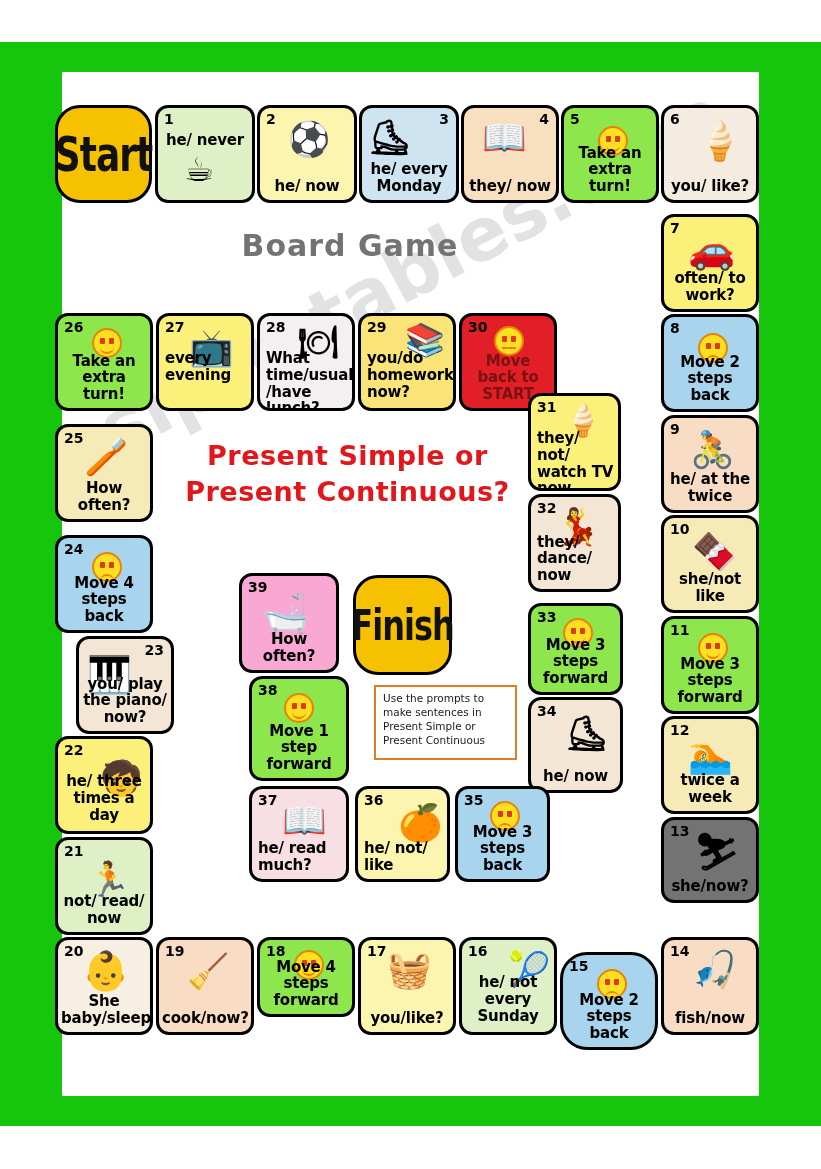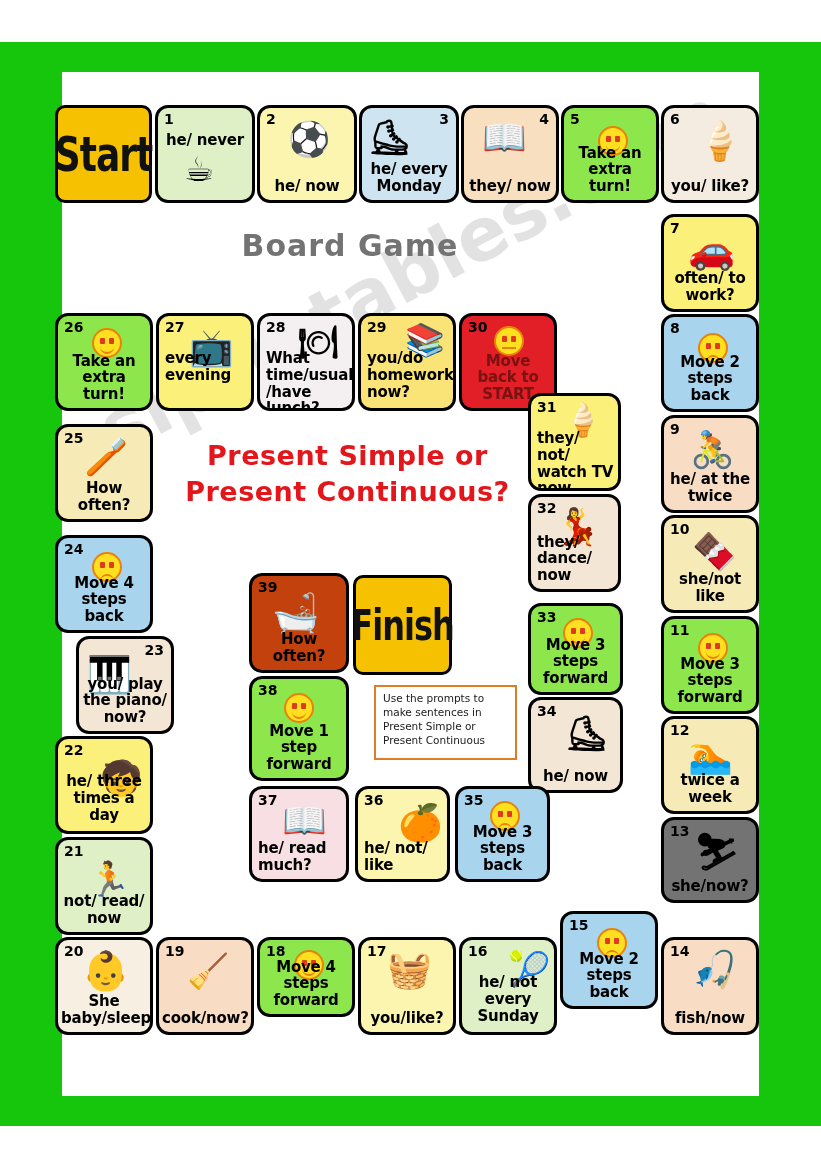--- a/index.html
+++ b/index.html
@@ -68,21 +68,21 @@
   .smiley i.l{left:6px;} .smiley i.r{right:6px;}
   .smiley u{
     position:absolute;left:6px;right:6px;top:14px;height:8px;
     border-bottom:2.5px solid #e8820a;border-radius:0 0 12px 12px;text-decoration:none;
   }
   .smiley.sad u{top:20px;height:7px;border-bottom:none;border-top:2.5px solid #e8820a;border-radius:12px 12px 0 0;}
   .smiley.flat u{top:19px;height:0;border-bottom:2.5px solid #e8820a;border-radius:0;}
 
   
   .bigtile{
-    position:absolute;box-sizing:border-box;border:3.5px solid #000;border-radius:10px;
+    position:absolute;box-sizing:border-box;border:3.5px solid #000;border-radius:25px;
     background:#f5c100;display:flex;align-items:center;justify-content:center;
   }
   .bigtile span{
     font-family:"DejaVu Sans", sans-serif;
     font-weight:bold;font-size:36px;color:#111;letter-spacing:-1px;
     transform:scaleY(1.35);display:inline-block;
   }
 
   
   .board-game-title{
@@ -216,21 +216,21 @@
       <div class="cell" style="left: 661px; top: 817px; width: 98px; height: 86px; background: #737373;">
         <div class="num tl">13</div>
         <div class="art ic" style="left: 30px; top: 14px; font-size: 36px;">⛷</div>
         <div class="txt bottom">she/now?</div>
       </div>
       <div class="cell" style="left: 661px; top: 937px; width: 98px; height: 98px; background: rgb(248, 221, 196);">
         <div class="num tl">14</div>
         <div class="art ic" style="left: 28px; top: 12px; font-size: 36px;">🎣</div>
         <div class="txt bottom">fish/now</div>
       </div>
-      <div class="cell" style="left: 560px; top: 911px; width: 98px; height: 98px; background: rgb(168, 212, 238);">
+      <div class="cell" style="left: 560px; top: 952px; width: 98px; height: 98px; background: rgb(168, 212, 238); border-radius: 27px;">
         <div class="num tl">15</div>
         <div class="smiley sad" style="left: 34px; top: 14px;">
           <i class="l"></i>
           <i class="r"></i>
           <u></u>
         </div>
         <div class="txt bottom">Move 2 steps back</div>
       </div>
       <div class="cell" style="left: 459px; top: 937px; width: 98px; height: 98px; background: rgb(223, 240, 198);">
         <div class="num tl">16</div>
@@ -368,20 +368,20 @@
       </div>
       <div class="cell" style="left: 249px; top: 676px; width: 100px; height: 105px; background: rgb(140, 230, 76);">
         <div class="num tl">38</div>
         <div class="smiley" style="left: 32px; top: 14px;">
           <i class="l"></i>
           <i class="r"></i>
           <u></u>
         </div>
         <div class="txt bottom">Move 1 step forward</div>
       </div>
-      <div class="cell" style="left: 249px; top: 573px; width: 100px; height: 100px; background: #c2410c;">
+      <div class="cell" style="left: 239px; top: 573px; width: 100px; height: 100px; background: #f9a8d4;">
         <div class="num tl">39</div>
         <div class="art ic" style="left: 20px; top: 18px; font-size: 38px;">🛁</div>
         <div class="txt bottom">How often?</div>
       </div>
     </div>
 
 </div>
 
 </body></html>

